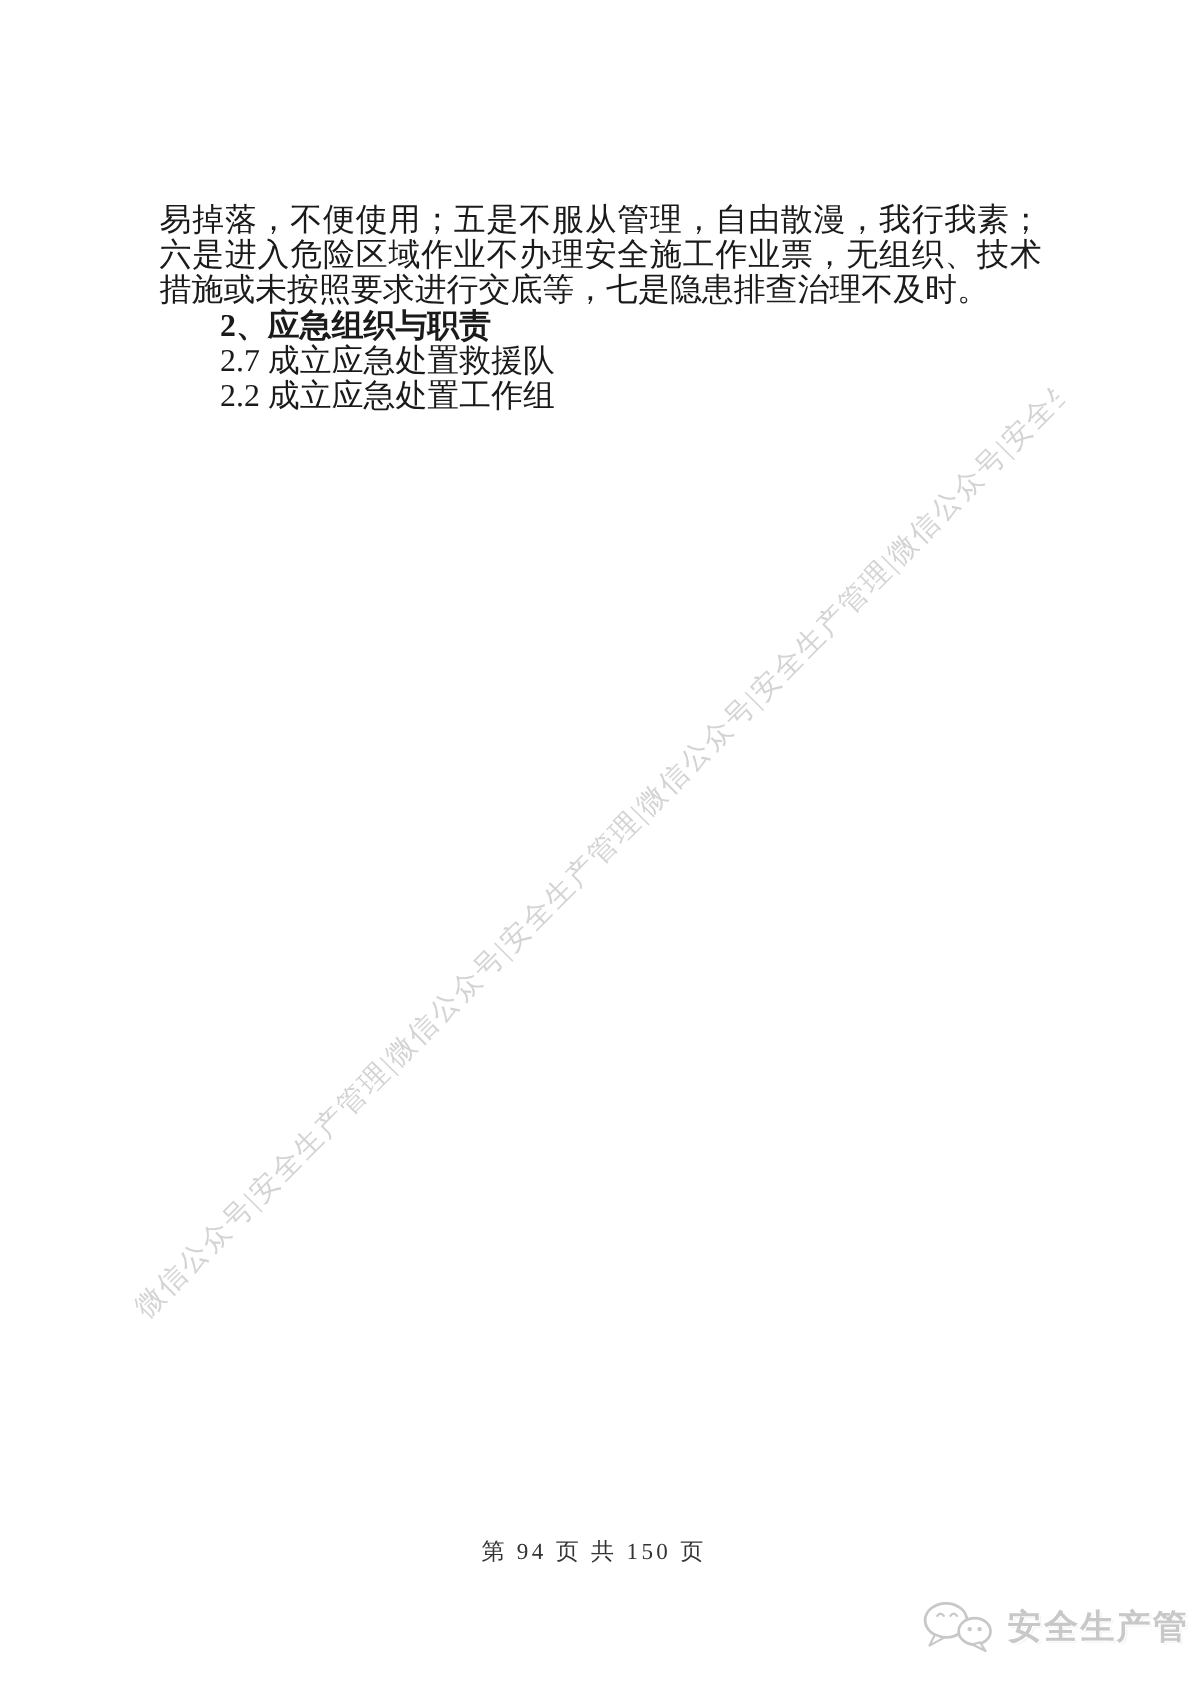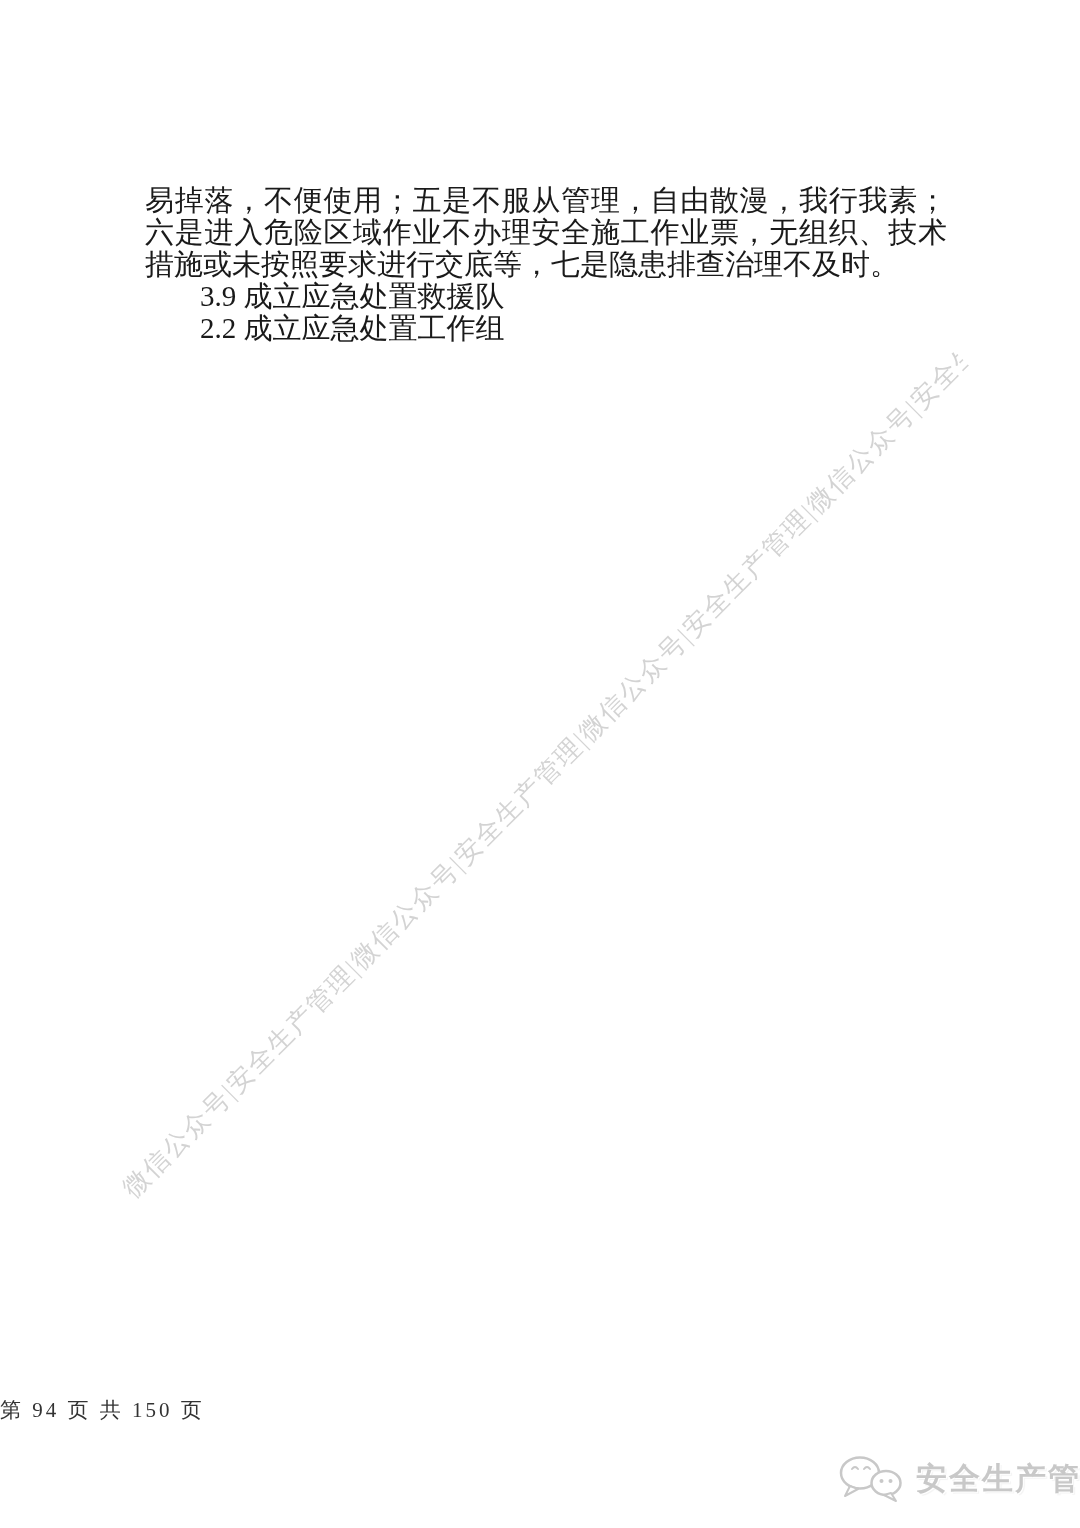--- a/index.html
+++ b/index.html
@@ -41,21 +41,21 @@
   }
   .content p { margin:0; }
   .indent { text-indent:55px; }
   .bold { font-weight:bold; }
 
   
   .footer {
     position:absolute;
     left:0; top:1396px;
     width:100%;
-    text-align:left;
+    text-align:center;
     font-size:21px;
     letter-spacing:3px;
     color:#333333;
   }
 
   
   .brand {
     position:absolute;
     left:836px; top:1454px;
     display:flex;
@@ -74,21 +74,22 @@
 </style>
 </head>
 <body>
 
 <div class="page">
 
   <div class="watermark">微信公众号|安全生产管理|微信公众号|安全生产管理|微信公众号|安全生产管理|微信公众号|安全生产管理</div>
 
   <div class="content">
     <p class="para">易掉落，不便使用；五是不服从管理，自由散漫，我行我素；六是进入危险区域作业不办理安全施工作业票，无组织、技术措施或未按照要求进行交底等，七是隐患排查治理不及时。</p>
-    <p class="para indent">3.9 成立应急处置救援队</p>
+    <p class="para indent bold">2、应急组织与职责</p>
+    <p class="para indent">2.7 成立应急处置救援队</p>
     <p class="para indent">2.2 成立应急处置工作组</p>
   </div>
 
   <div class="footer">第 94 页 共 150 页</div>
 
   <div class="brand">
     <span style="display:inline-block;line-height:0;">
       <svg width="70" height="50" viewBox="0 0 70 50">
 
         <ellipse cx="24" cy="19" rx="19" ry="15.5" fill="#ffffff" stroke="#c8c8c8" stroke-width="2.5"></ellipse>

